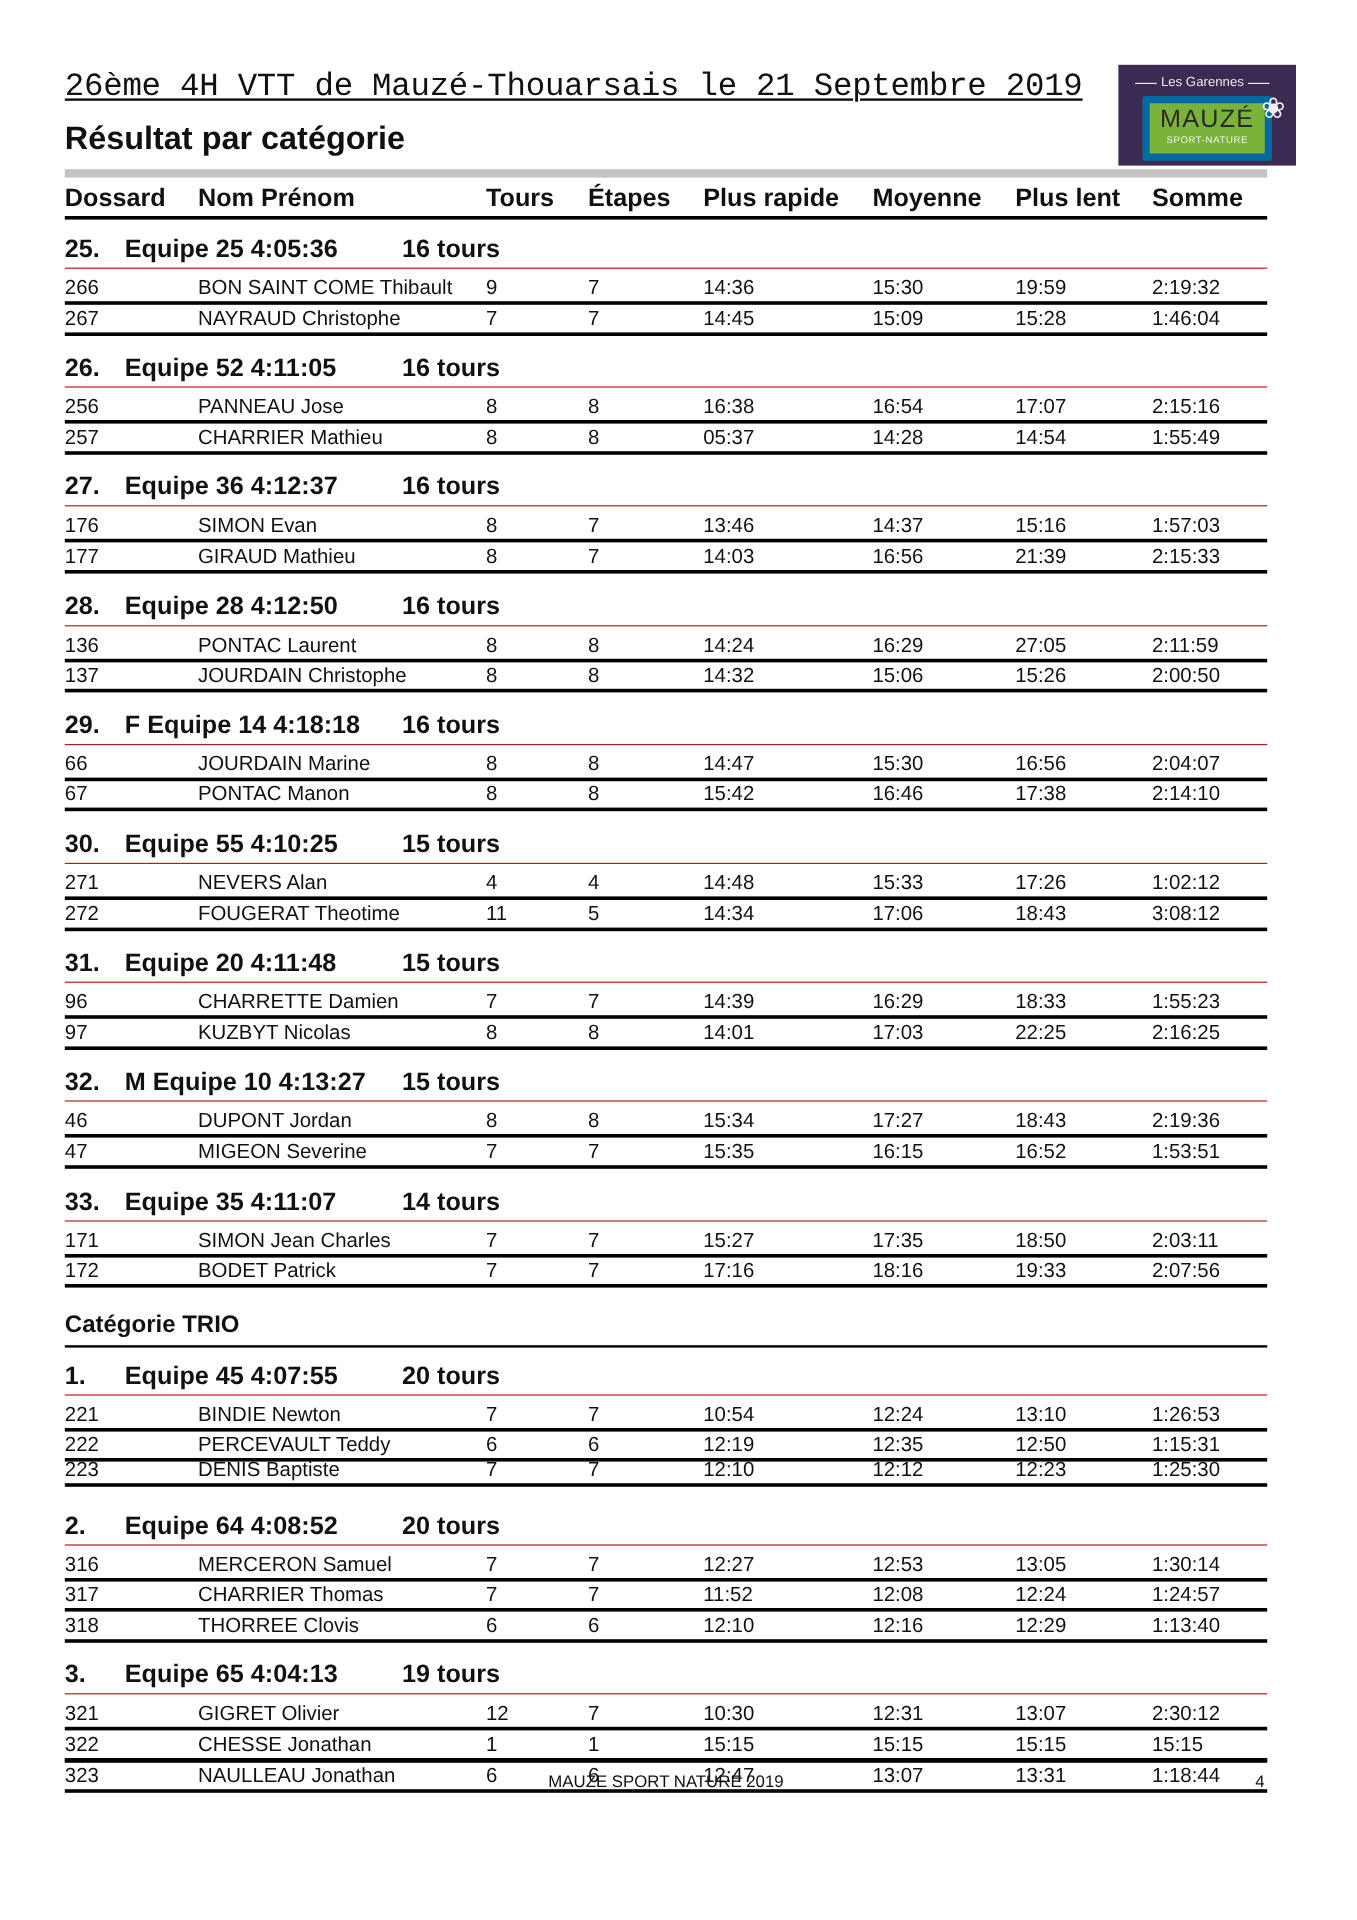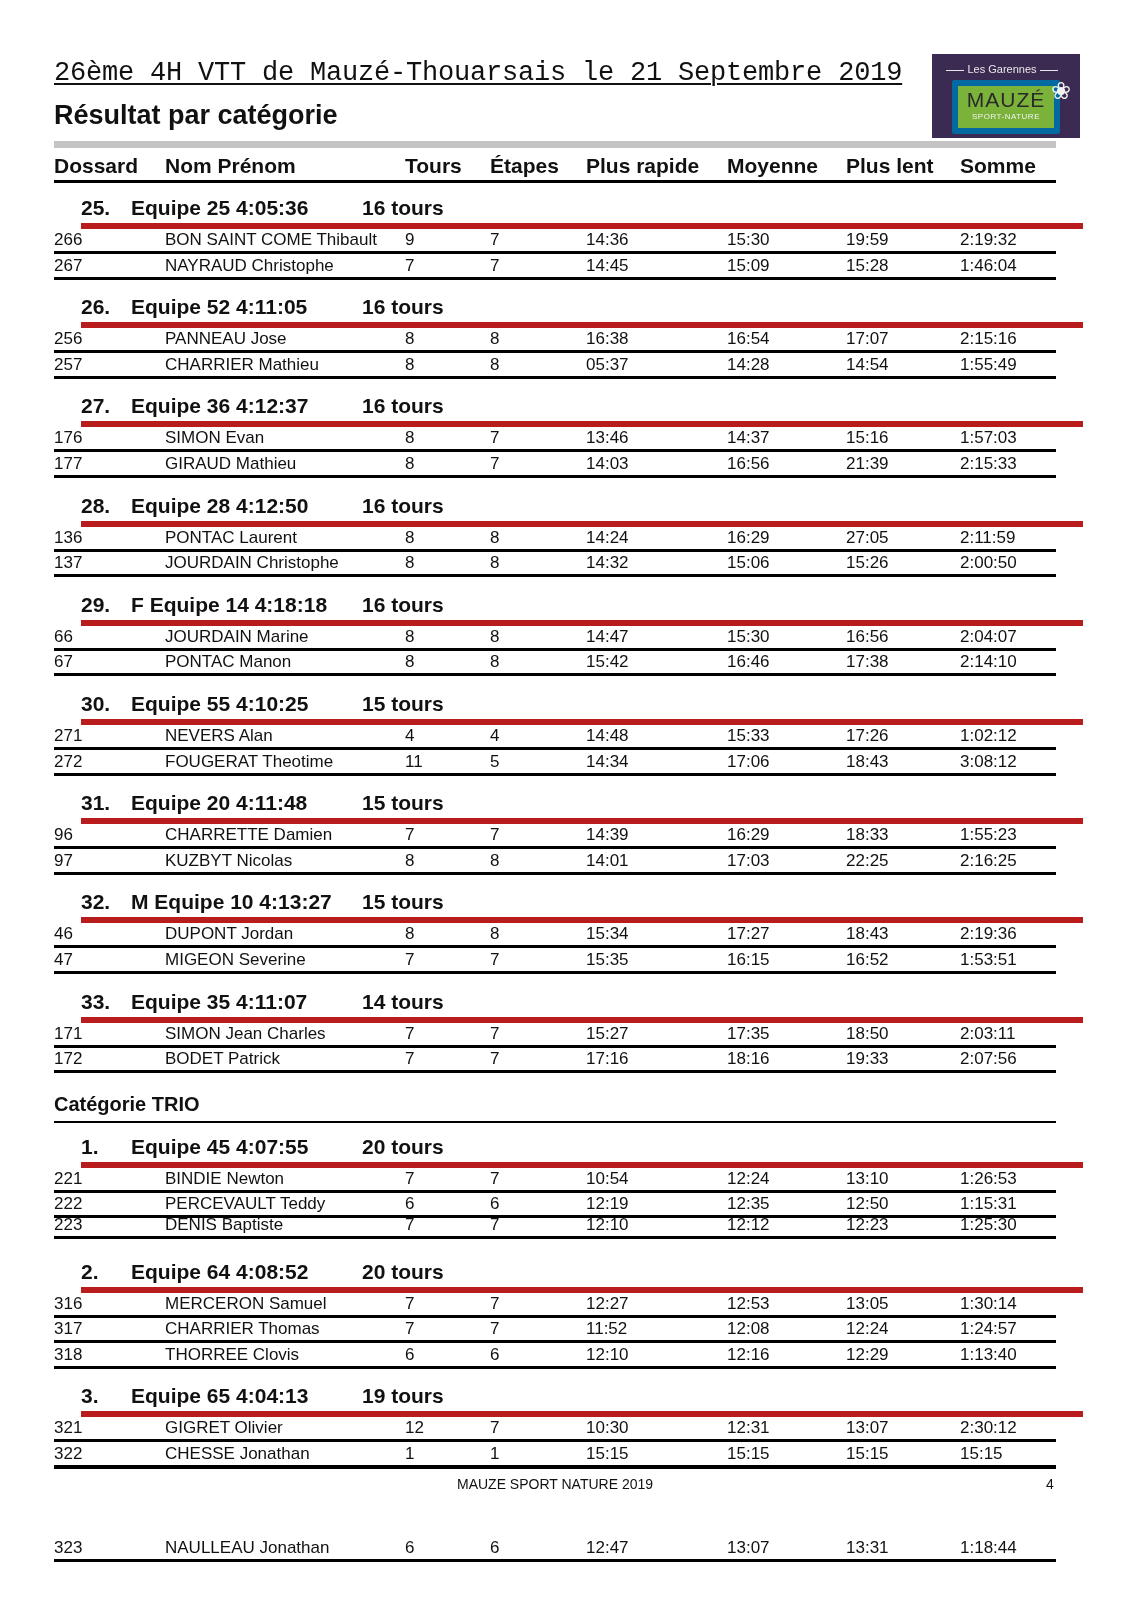--- a/index.html
+++ b/index.html
@@ -12,21 +12,21 @@
   .logo .top::before, .logo .top::after { content: ""; display: inline-block; width: 18px; height: 1px; background: #e8e8e8; vertical-align: middle; margin: 0 3px; }
   .logo .box { position: absolute; top: 26px; left: 20px; width: 96px; height: 42px; background: #7bb33a; border: 6px solid #0369a1; border-radius: 2px; }
   .logo .big { position: absolute; top: 2px; left: 0; right: 0; text-align: center; font-size: 21px; color: #2a2a2a; letter-spacing: 1px; }
   .logo .small { position: absolute; top: 26px; left: 0; right: 0; text-align: center; font-size: 8px; color: #f2f2f2; letter-spacing: 0.5px; }
   .logo .deco { position: absolute; top: 14px; right: 6px; width: 26px; height: 46px; color: #f2f2f2; font-size: 24px; line-height: 46px; text-align: center; }
   .graybar { position: absolute; top: 141px; left: 0; width: 1002px; height: 7px; background: #c4c4c4; }
   .thead { position: absolute; top: 152px; left: 0; width: 1002px; height: 28px; border-bottom: 3px solid #000; }
   .th { position: absolute; top: 2px; font-size: 21px; font-weight: bold; white-space: nowrap; }
   .c-dos { left: 0; } .c-nom { left: 111px; } .c-tours { left: 351px; } .c-etap { left: 436px; }
   .c-rap { left: 532px; } .c-moy { left: 673px; } .c-lent { left: 792px; } .c-som { left: 906px; }
-  .team-head { position: absolute; left: 0; width: 1002px; height: 27px; border-bottom: 6px solid #b91c1c; margin-left: 27px; }
+  .team-head { position: absolute; left: 0; width: 1002px; height: 27px; border-bottom: 1px solid #b91c1c; }
   .team-head span { position: absolute; top: 0; font-size: 21px; font-weight: bold; white-space: nowrap; }
   .team-head .rank { left: 0; } .team-head .name { left: 50px; } .team-head .tours { left: 281px; }
   .row { position: absolute; left: 0; width: 1002px; height: 23px; border-bottom: 3px solid #000; }
   .row span { position: absolute; top: 2px; font-size: 17px; white-space: nowrap; }
   .cat-head { position: absolute; left: 0; width: 1002px; height: 28px; border-bottom: 2px solid #000; }
   .cat-head span { position: absolute; top: 0; left: 0; font-size: 20px; font-weight: bold; }
   .footer-line { position: absolute; top: 1466px; left: 0; width: 1002px; height: 3px; background: #000; }
   .footer-text { position: absolute; top: 1476px; left: 0; width: 1002px; text-align: center; font-size: 14px; }
   .page-num { position: absolute; top: 1476px; left: 992px; font-size: 14px; }
 </style>
@@ -376,21 +376,21 @@
       <div class="row" style="top: 1442px;">
         <span class="c-dos">322</span>
         <span class="c-nom">CHESSE Jonathan</span>
         <span class="c-tours">1</span>
         <span class="c-etap">1</span>
         <span class="c-rap">15:15</span>
         <span class="c-moy">15:15</span>
         <span class="c-lent">15:15</span>
         <span class="c-som">15:15</span>
       </div>
-      <div class="row" style="top: 1536px;">
+      <div class="row" style="top: 1468px;">
         <span class="c-dos">323</span>
         <span class="c-nom">NAULLEAU Jonathan</span>
         <span class="c-tours">6</span>
         <span class="c-etap">6</span>
         <span class="c-rap">12:47</span>
         <span class="c-moy">13:07</span>
         <span class="c-lent">13:31</span>
         <span class="c-som">1:18:44</span>
       </div>
     </div>

